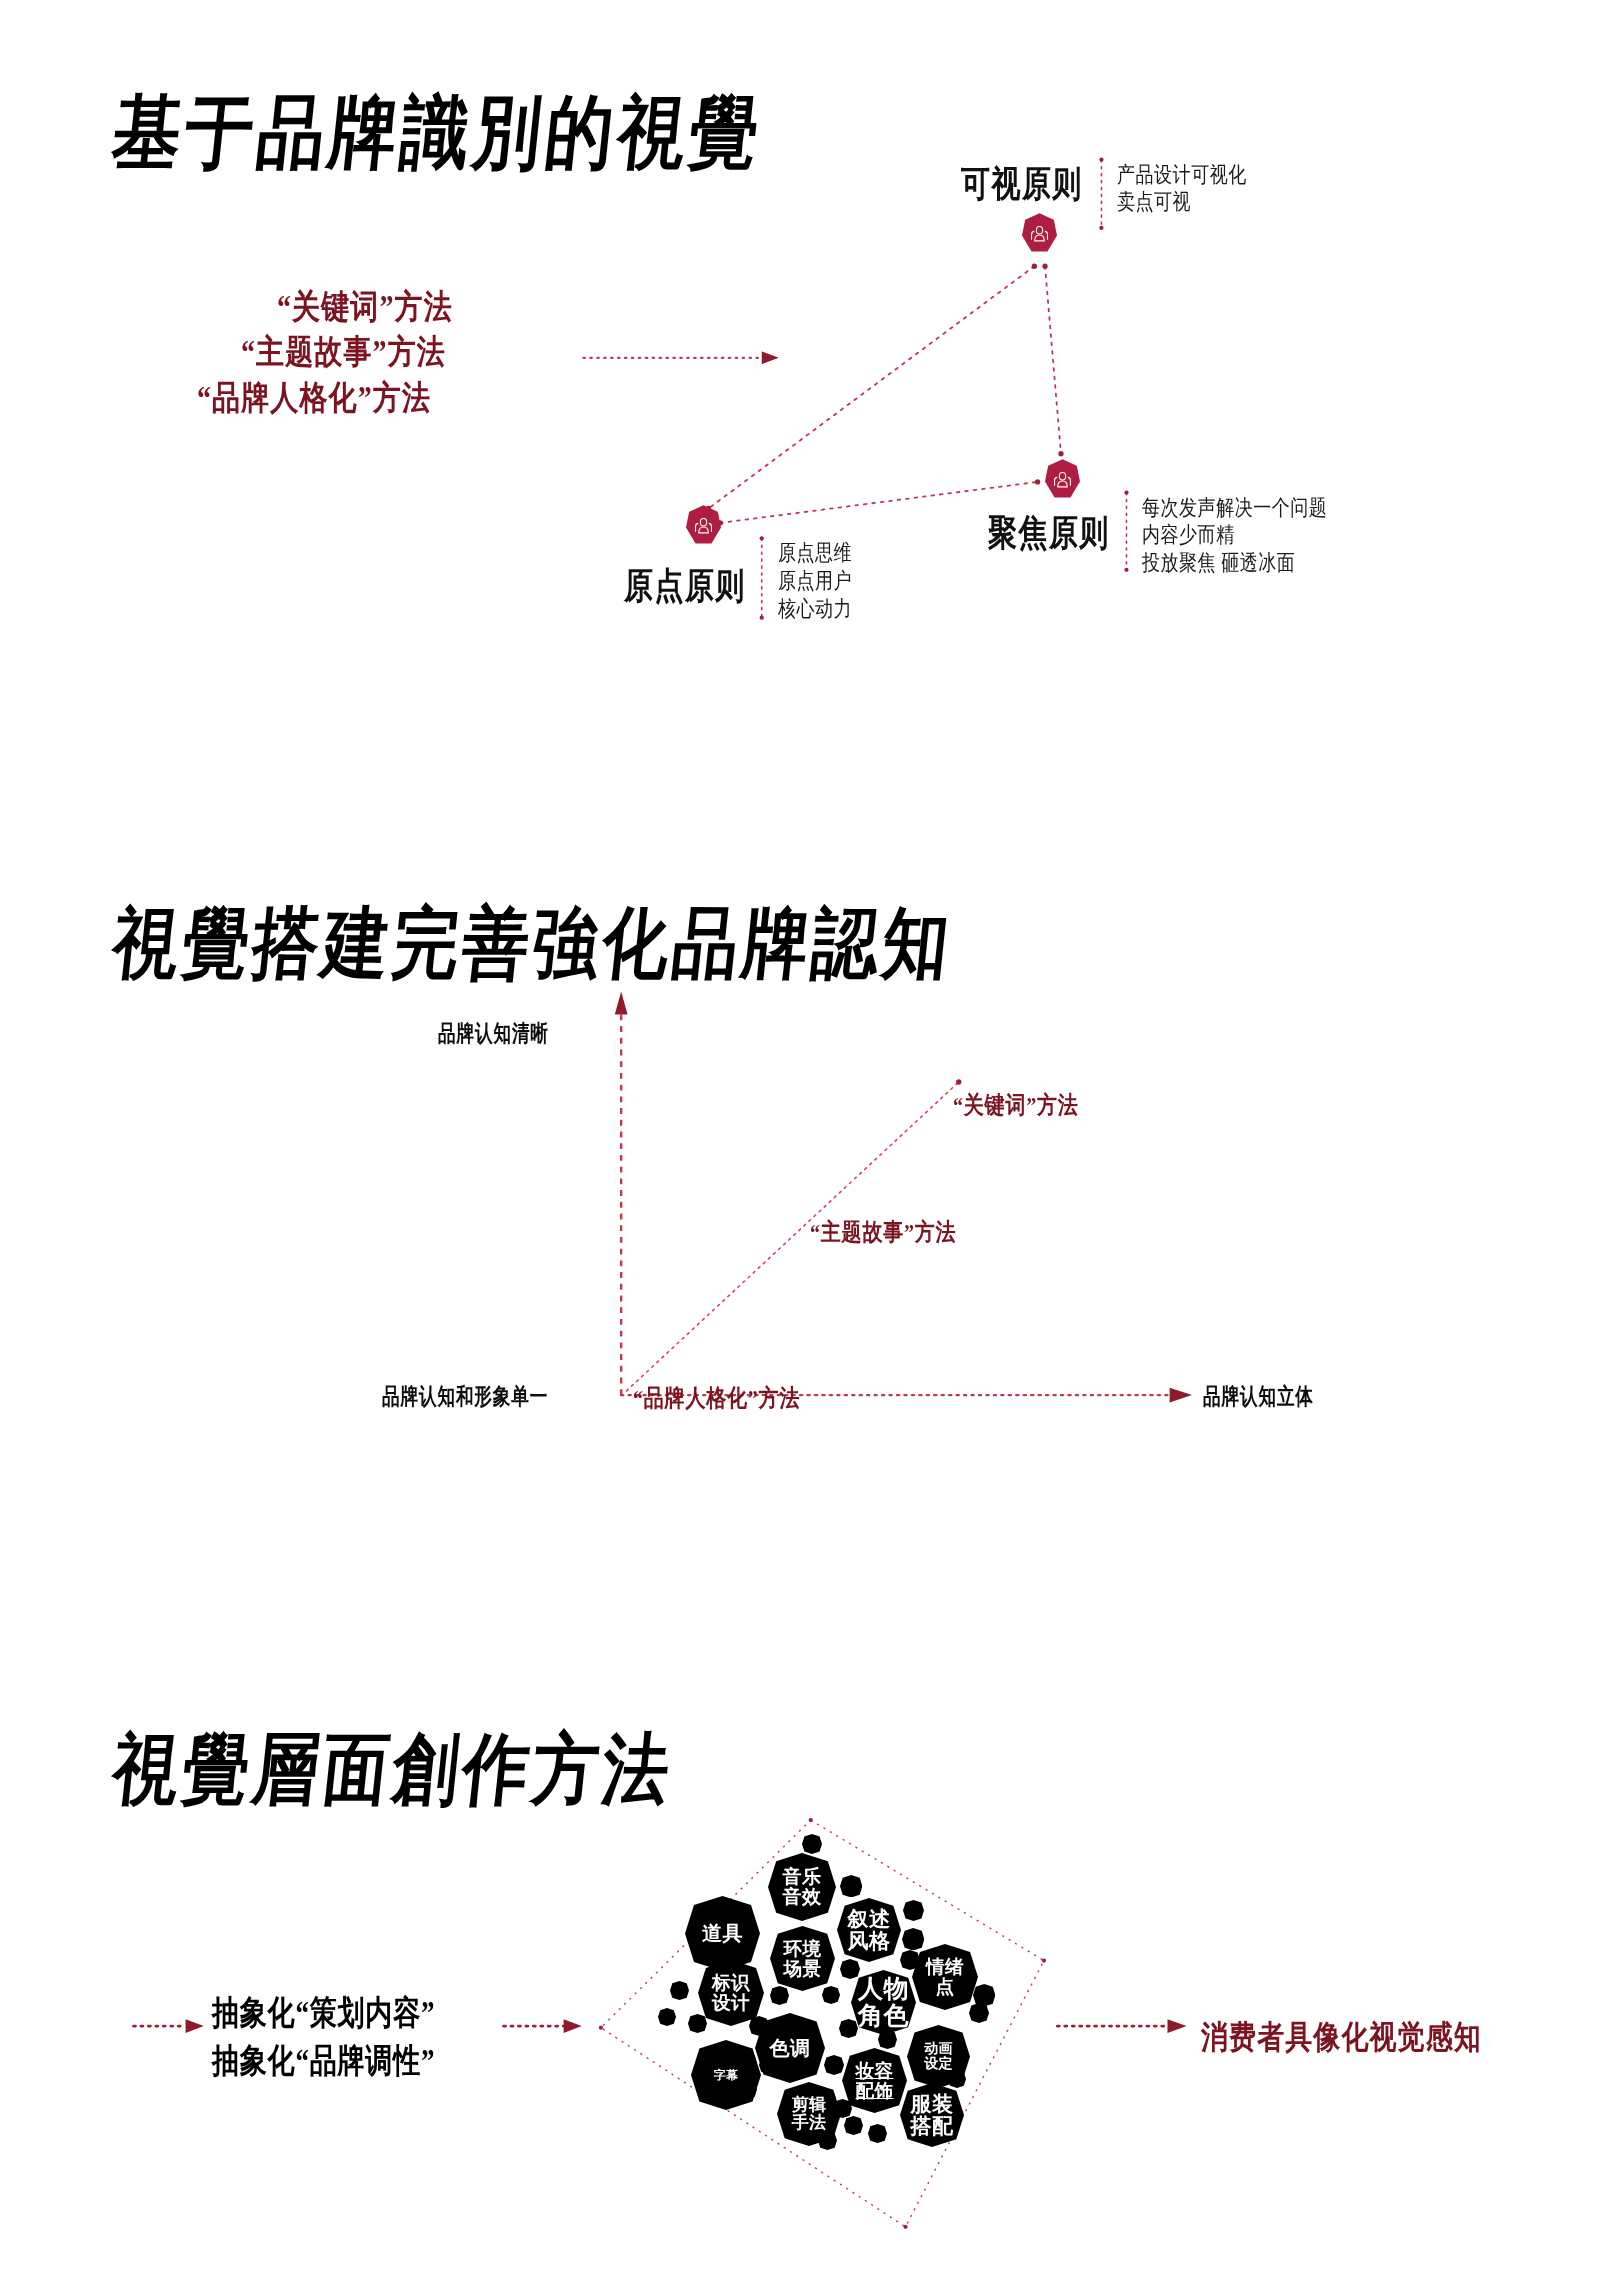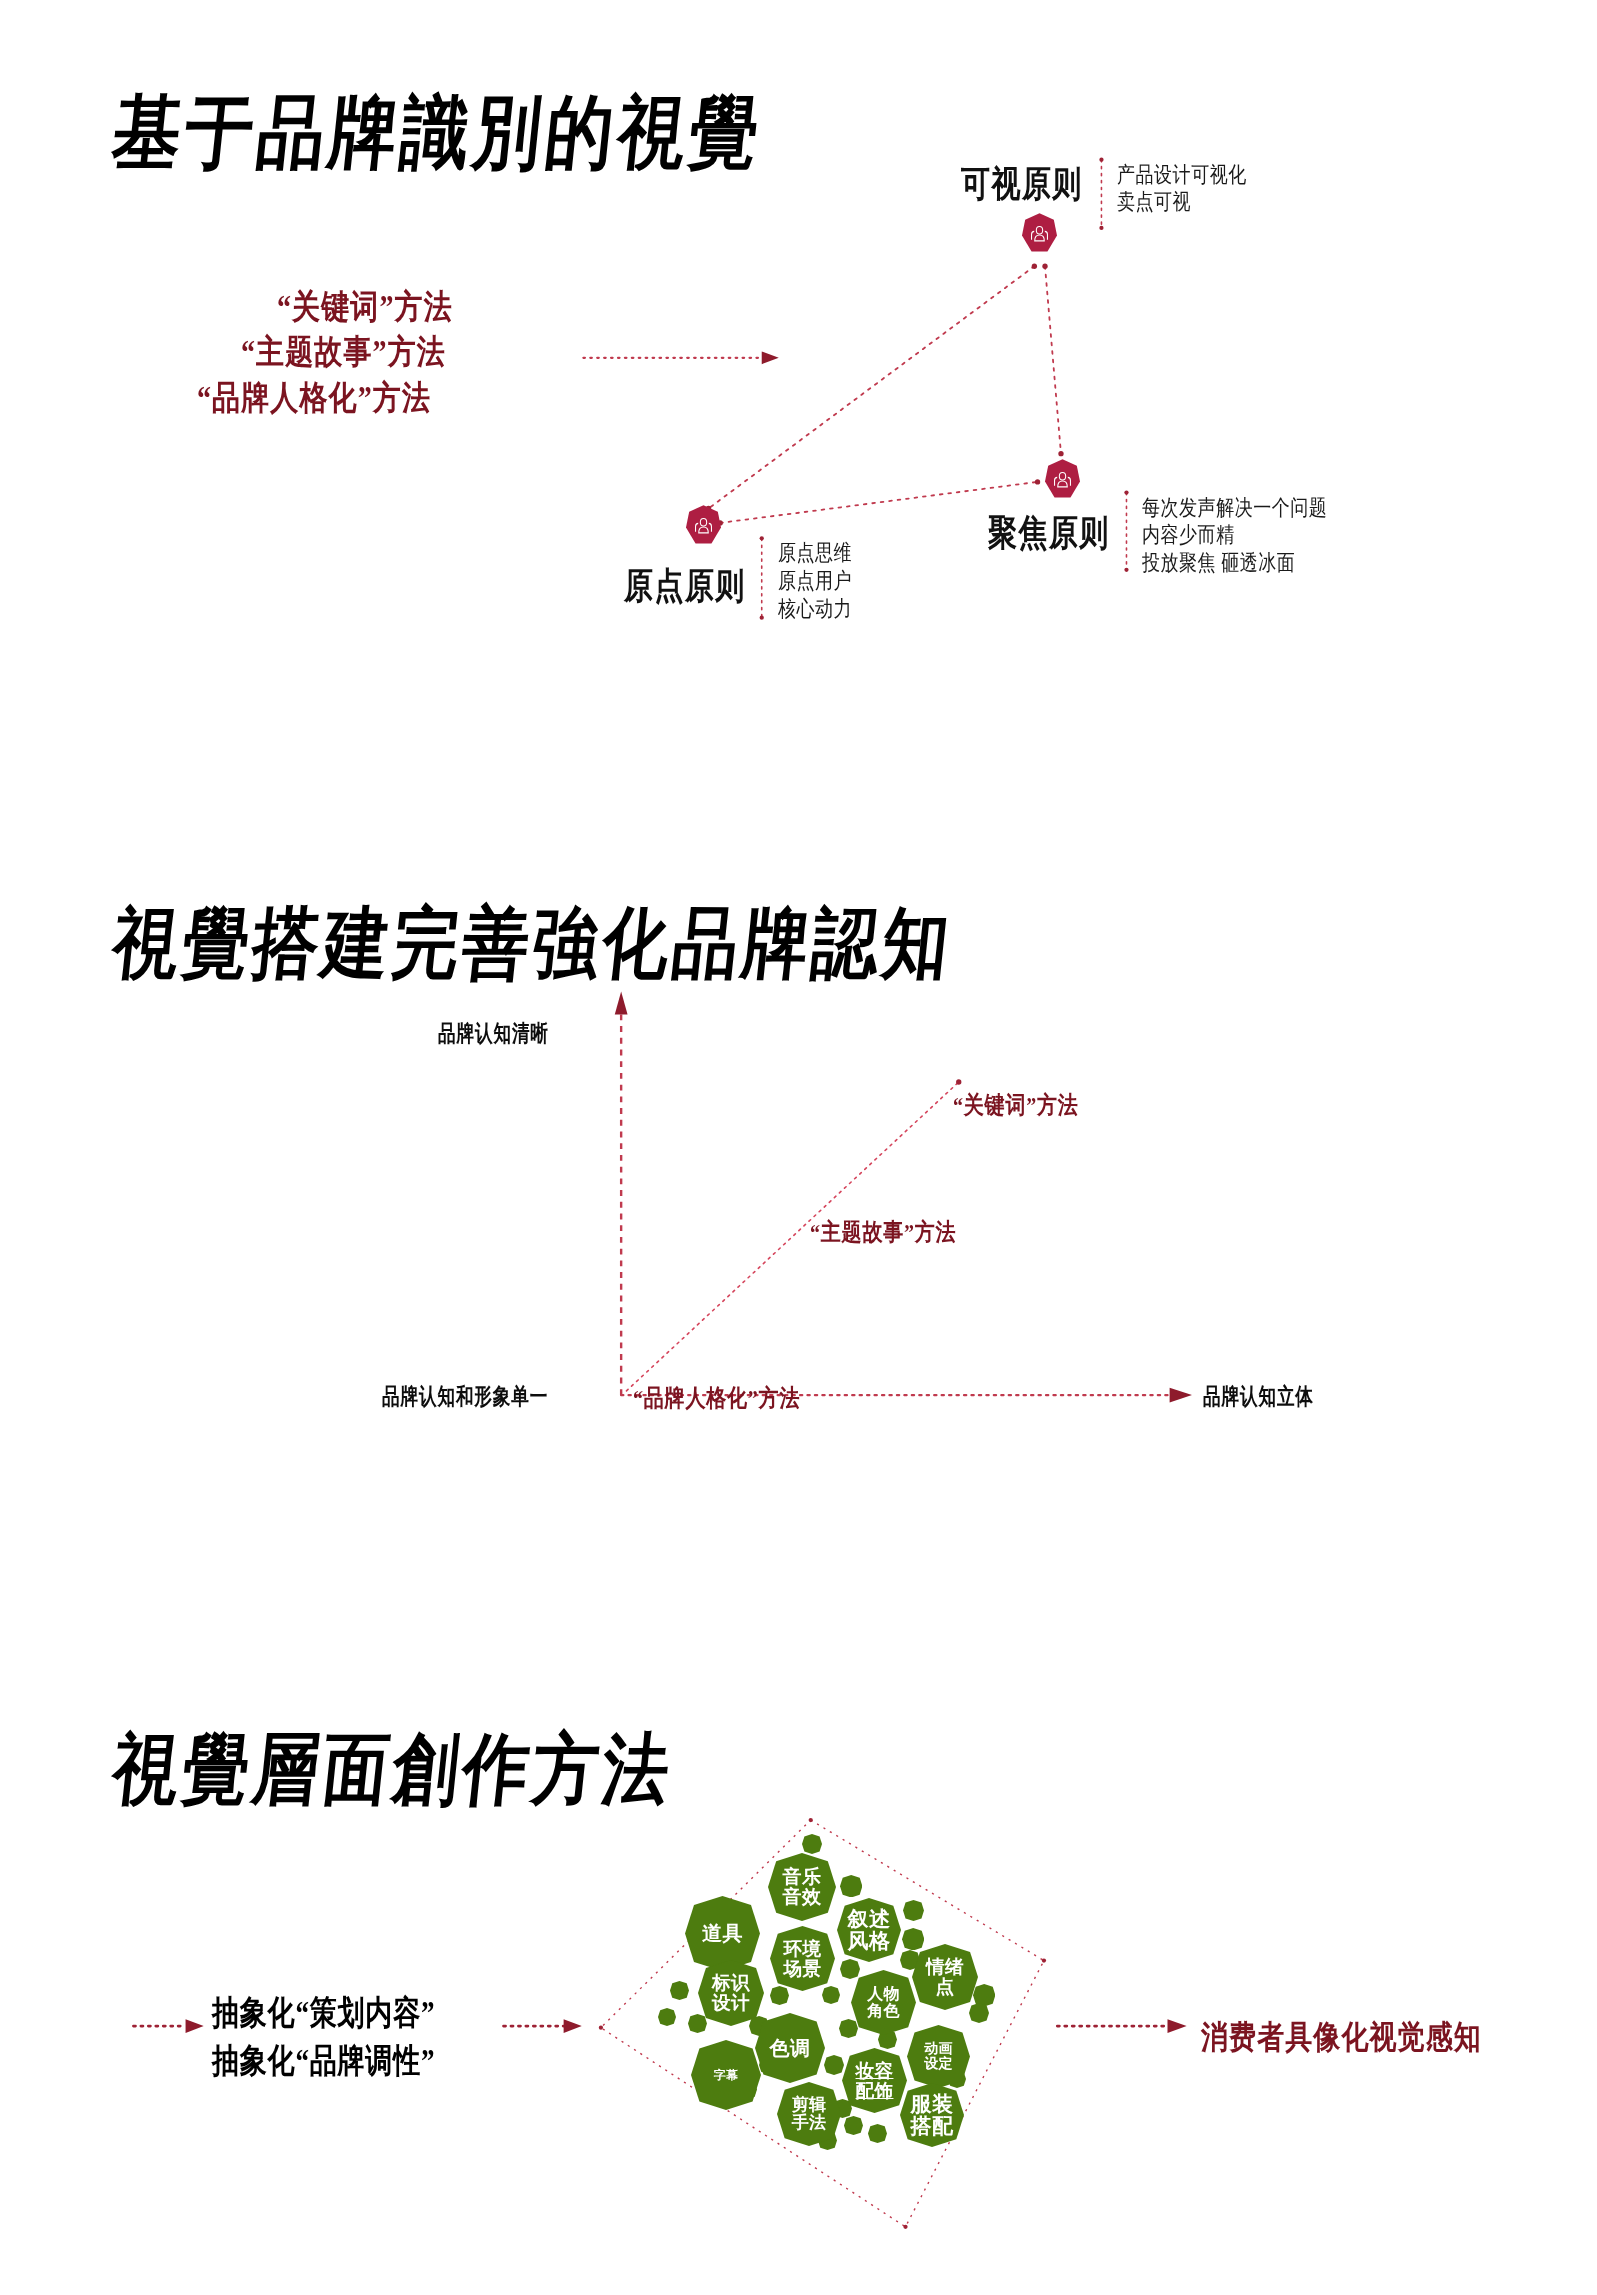--- a/index.html
+++ b/index.html
@@ -105,21 +105,21 @@
   
   .cluster {
     position: absolute;
     left: 578px;
     top: 1774px;
     width: 479px;
     height: 490px;
   }
   .bubble {
     position: absolute;
-    background: #4d7c0f;
+    background: #000000;
     color: #ffffff;
     display: flex;
     align-items: center;
     justify-content: center;
     text-align: center;
     font-family: "Liberation Serif", "DejaVu Serif", serif;
     font-weight: 700;
     line-height: 1.05;
     clip-path: polygon(50% 0%, 88% 12%, 100% 50%, 88% 88%, 50% 100%, 12% 88%, 0% 50%, 12% 12%);
     letter-spacing: 0.02em;
@@ -337,21 +337,21 @@
           <span>情绪</span>
           <span>点</span>
         </div>
     </div>
     <div class="bubble" style="width:66px;height:66px;left:120px;top:186px;font-size:18.6px;">
       <div>
           <span>标识</span>
           <span>设计</span>
         </div>
     </div>
-    <div class="bubble" style="width:65px;height:65px;left:273px;top:196px;font-size:16px;">
+    <div class="bubble" style="width:65px;height:65px;left:273px;top:196px;font-size:25px;">
       <div>
           <span>人物</span>
           <span>角色</span>
         </div>
     </div>
     <div class="bubble" style="width:70px;height:70px;left:177px;top:239px;font-size:20px;">
       <div>
           <span>色调</span>
         </div>
     </div>

